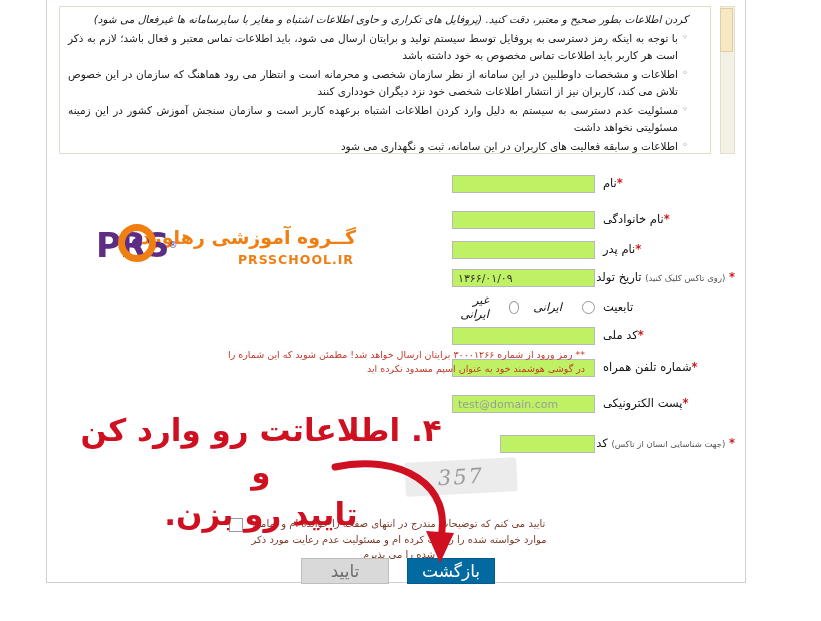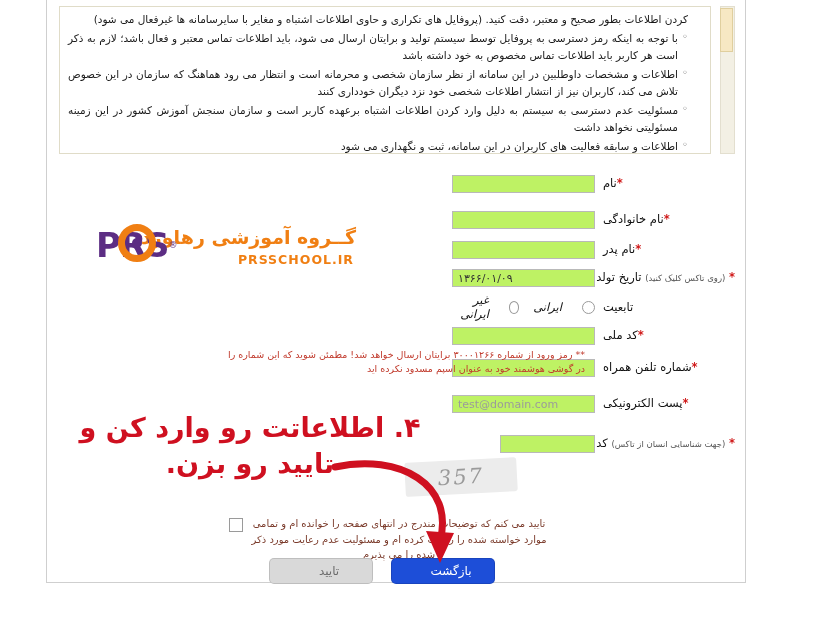--- a/index.html
+++ b/index.html
@@ -73,20 +73,21 @@
   .notice-box li::before {
     content: "◦";
     position: absolute;
     right: 0;
     top: -1px;
     color: #555;
     font-size: 10px;
   }
   .notice-box li.first {
     padding-right: 0;
+    font-style: italic;
   }
   .notice-box li.first::before { content: ""; }
 
   .scroll-track {
     position: absolute;
     right: 0;
     top: 0;
     width: 15px;
     height: 148px;
     background: #f3f0e4;
@@ -255,33 +256,32 @@
     position: absolute;
     right: 250px;
     top: 398px;
     display: flex;
     flex-direction: row;
     gap: 18px;
   }
   .btn {
     width: 86px;
     height: 24px;
-    border-radius: 5px;
+    border-radius: 0;
     border: 1px solid rgba(0,0,0,0.12);
-    font-size: 12px;
+    font-size: 17px;
     font-family: "DejaVu Sans", "Liberation Sans", sans-serif;
     color: #ffffff;
     display: flex;
     align-items: center;
     justify-content: center;
     cursor: pointer;
-    padding-left: 16px;
   }
   .btn-confirm { background: #d9d9d9; color: #6d6d6d; }
-  .btn-back { background: #1d4ed8; color: #ffffff; }
+  .btn-back { background: #0369a1; color: #ffffff; }
 
   
   .logo {
     position: absolute;
     left: 96px;
     top: 222px;
     width: 260px;
     height: 60px;
     direction: rtl;
   }
@@ -346,26 +346,26 @@
     width: 10px;
     height: 10px;
     background: #5c2d83;
     border-radius: 50%;
     transform: translate(-50%, -50%);
   }
 
   
   .annot {
     position: absolute;
-    left: 60px;
+    left: 71px;
     top: 410px;
     width: 380px;
     color: #cf1020;
     font-weight: bold;
-    font-size: 27px;
+    font-size: 31px;
     line-height: 1.35;
     text-align: center;
     direction: rtl;
     pointer-events: none;
   }
   .annot .l2 { display: block; }
 
   .arrow-svg {
     position: absolute;
     left: 330px;

